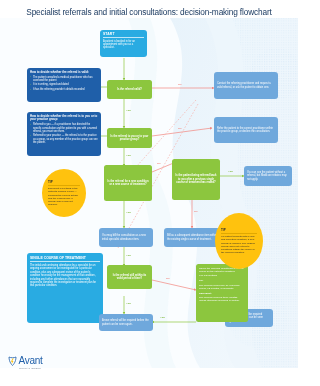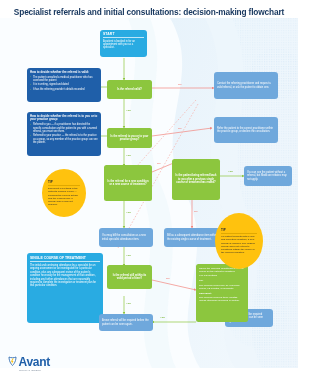--- a/index.html
+++ b/index.html
@@ -13,21 +13,21 @@
   #page{position:relative;width:298px;height:386px;overflow:hidden;}
 
   
   .bgart{position:absolute;left:0;top:18px;width:298px;height:350px;overflow:hidden;}
   .bgart svg{display:block;}
 
   
   .title{
     position:absolute;left:0;top:7px;width:298px;
     text-align:center;
-    font-size:8.3px;font-weight:bold;
+    font-size:8.3px;font-weight:normal;
     color:#17375E;
     letter-spacing:-0.15px;
     white-space:nowrap;
   }
 
   
   .node{position:absolute;box-sizing:border-box;overflow:hidden;}
 
   .n-start{
     background:#29ABE2;color:#ffffff;border-radius:3px;
@@ -101,21 +101,21 @@
     line-height:1;white-space:nowrap;
   }
   .lbl-yes{color:#7FB93C;}
   .lbl-no{color:#F2857E;}
 
   
   .logo{position:absolute;left:8px;top:356px;display:flex;align-items:flex-start;}
   .logo .mark{width:9px;height:11px;margin-right:1.5px;}
   .logo .wordwrap{display:flex;flex-direction:column;}
   .logo .word{
-    font-size:12px;font-weight:bold;color:#1F5FA9;line-height:1;
+    font-size:10px;font-weight:normal;color:#1F5FA9;line-height:1;
     letter-spacing:-0.3px;
   }
   .logo .sub{font-size:2.4px;color:#6b7a8c;letter-spacing:0.25px;margin-top:0.8px;margin-left:0.5px;}
 </style>
 </head>
 <body>
 
 <div id="page">
 
   <div class="bgart">

